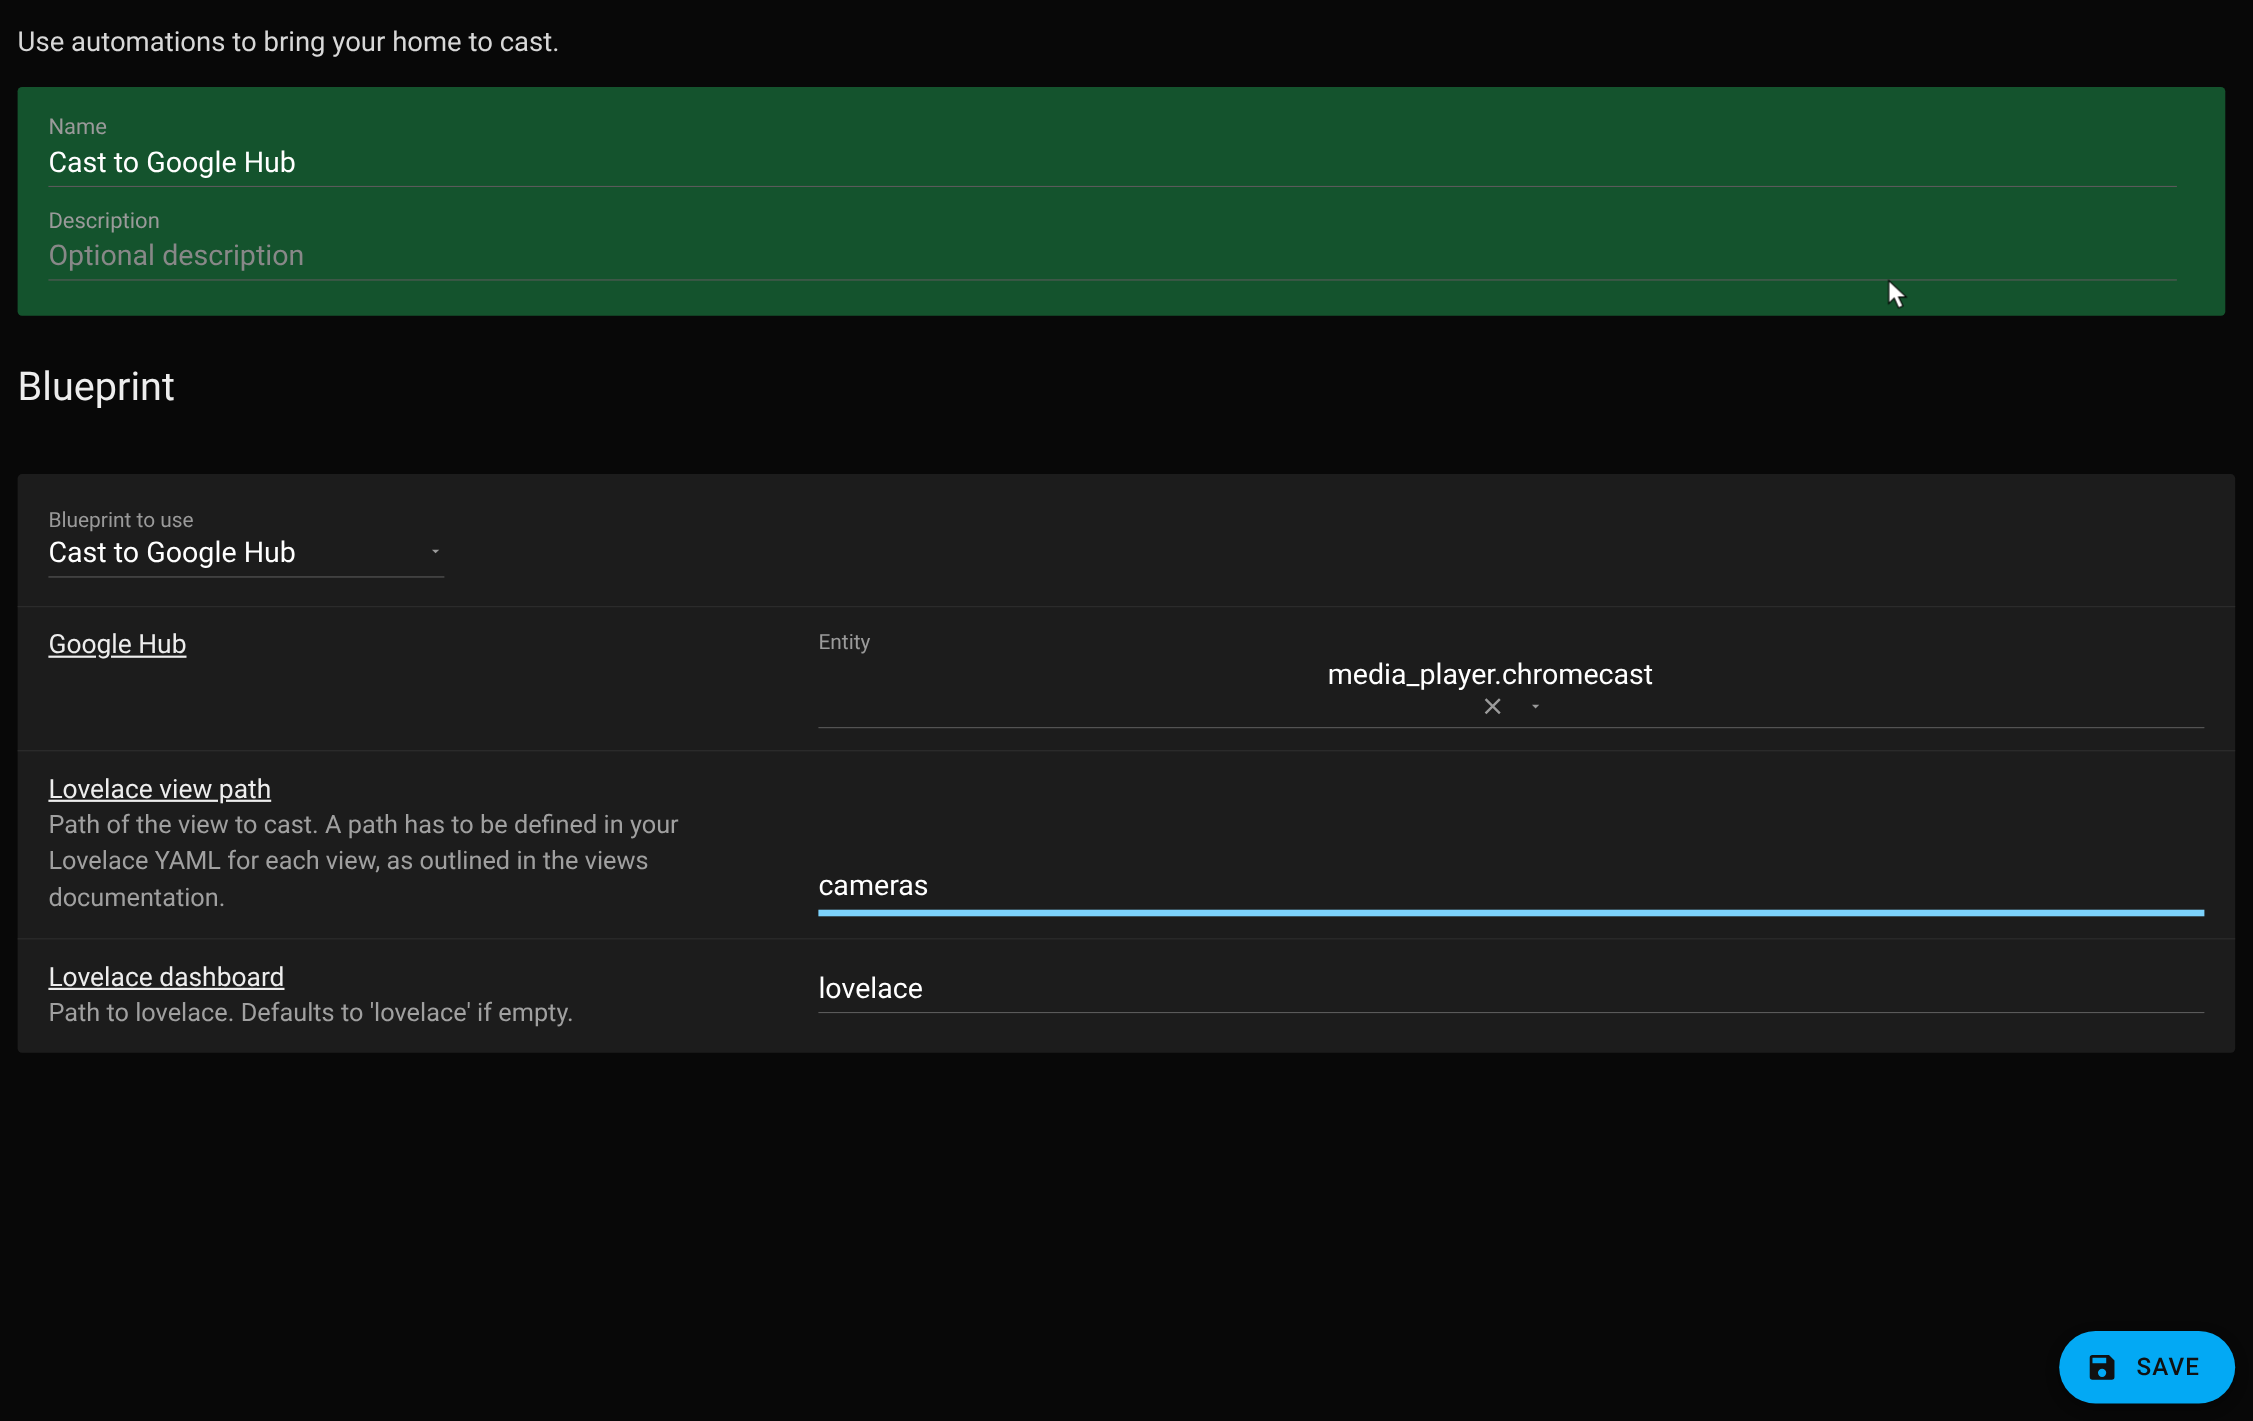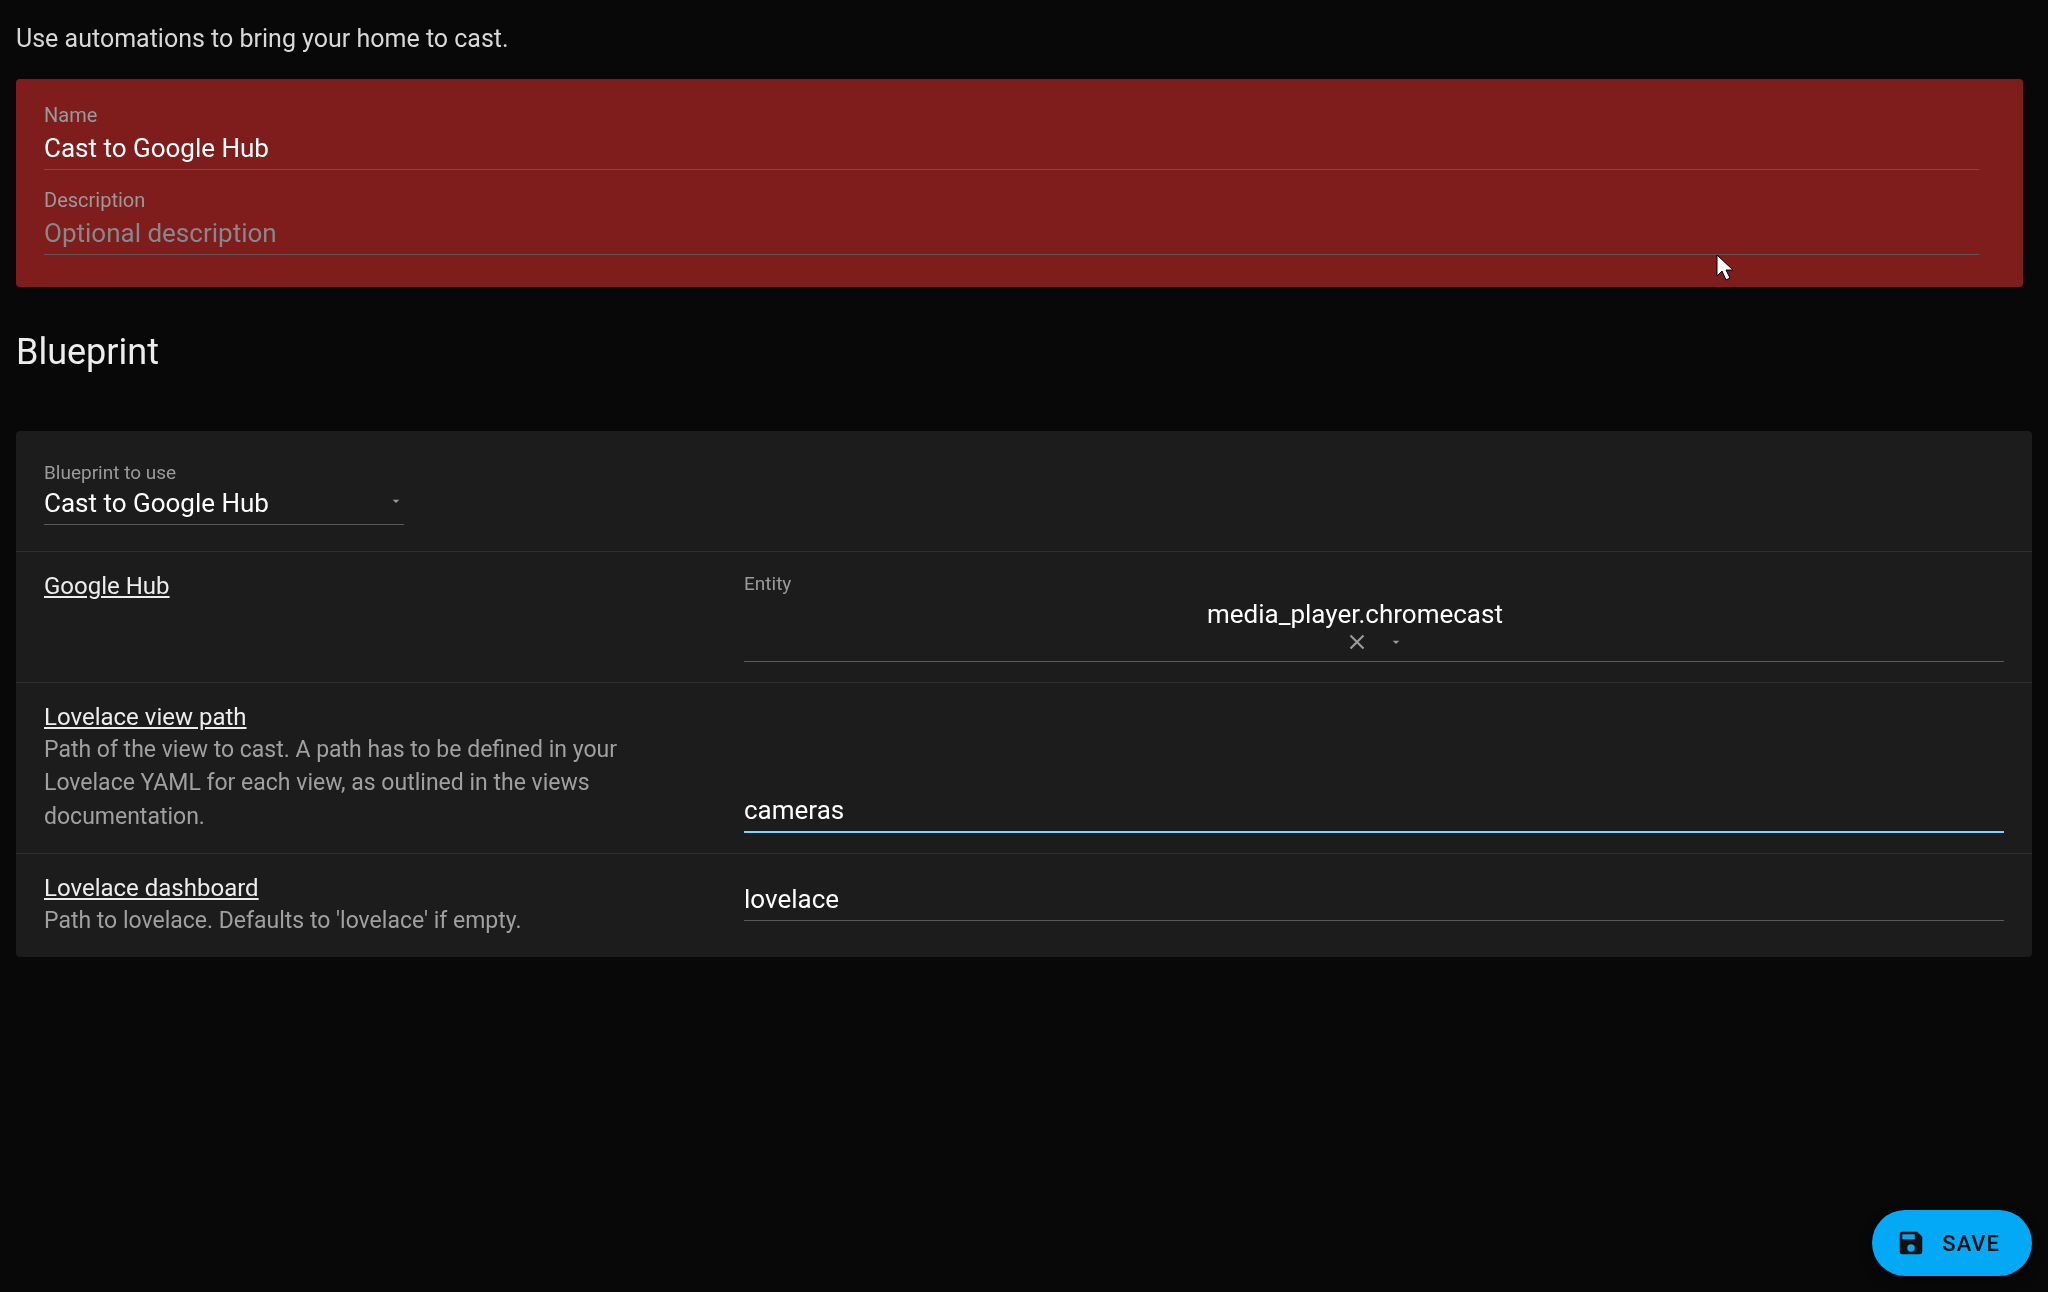--- a/index.html
+++ b/index.html
@@ -13,21 +13,21 @@
   }
   .page {
     padding: 16px 0 0 0;
   }
   .intro {
     font-size: 25px;
     color: #d8d8d8;
     padding: 8px 16px 26px 16px;
   }
   .card {
-    background: #7f1d1d;
+    background: #14532d;
     margin: 0 25px 0 16px;
     border-radius: 4px;
     padding: 24px 44px 32px 28px;
   }
   .field {
     position: relative;
     margin-bottom: 18px;
   }
   .field-label {
     font-size: 20px;
@@ -150,21 +150,21 @@
     background: transparent;
     border: none;
     border-bottom: 1px solid #5a5a5a;
     color: #fff;
     font-size: 26px;
     padding: 10px 0 6px 0;
     outline: none;
     font-family: inherit;
   }
   .plain-input.focused {
-    border-bottom: 2px solid #7dd3fc;
+    border-bottom: 6px solid #7dd3fc;
   }
 
   .fab {
     position: fixed;
     right: 16px;
     bottom: 16px;
     background: #03a9f4;
     color: #111;
     font-weight: 500;
     border-radius: 999px;

